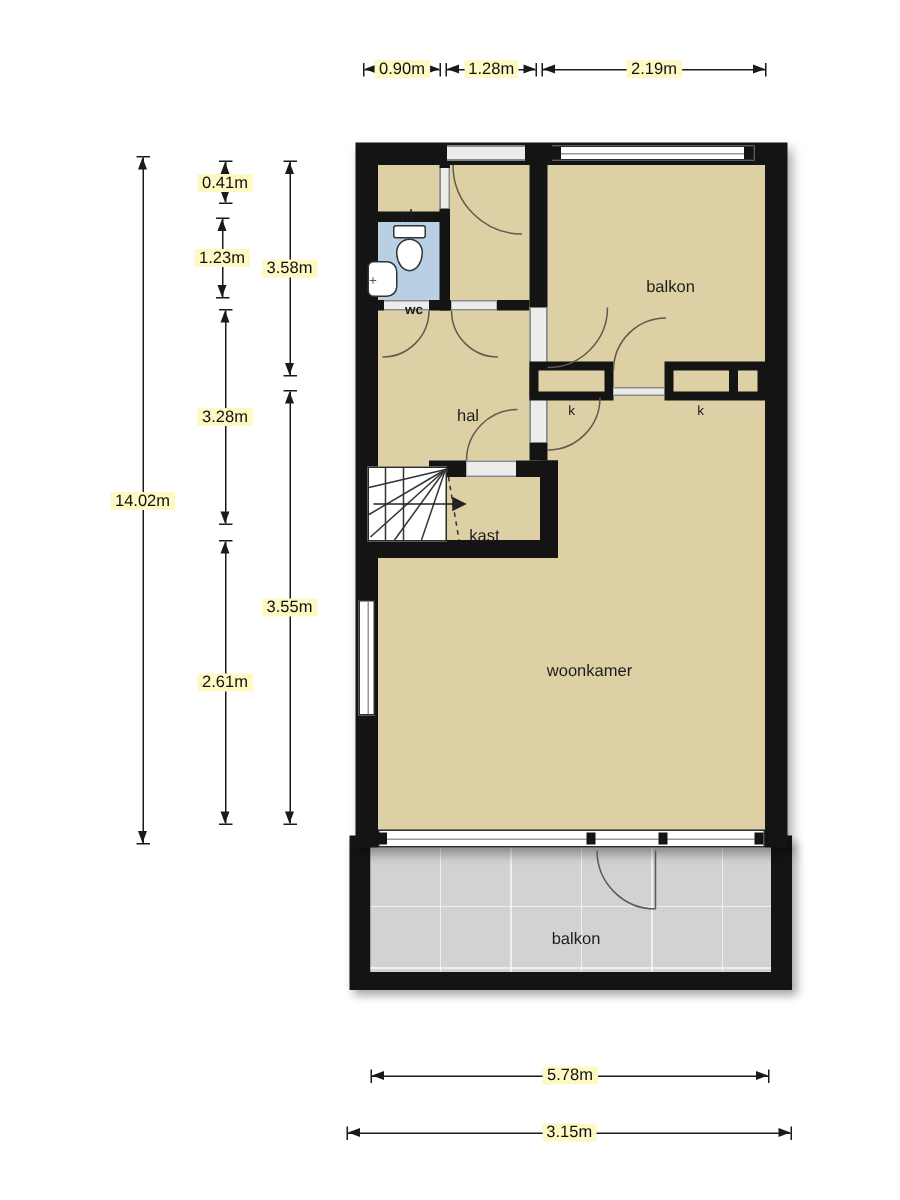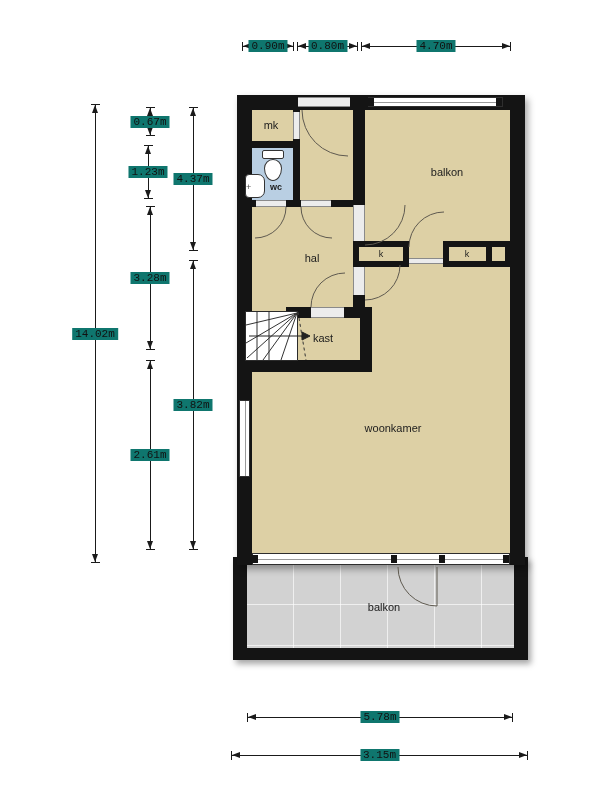--- a/index.html
+++ b/index.html
@@ -10,28 +10,28 @@
   .floor{position:absolute;background:var(--floor,#ddd0a5);}
   .wcfloor{position:absolute;background:var(--wcfloor,#b9cfe3);}
   .thresh{position:absolute;background:#ececec;}
   .thresh.h{border-top:1px solid #8a8a8a;border-bottom:1px solid #8a8a8a;}
   .thresh.v{border-left:1px solid #8a8a8a;border-right:1px solid #8a8a8a;}
   .window{position:absolute;background:#fff;border:1px solid #2e2e2e;box-sizing:border-box;}
   .winline-h{position:absolute;left:0;right:0;top:50%;height:1px;background:#9a9a9a;}
   .winline-v{position:absolute;top:0;bottom:0;left:50%;width:1px;background:#9a9a9a;}
   .post{position:absolute;background:#141414;}
   .rlabel{position:absolute;transform:translate(-50%,-50%);font-size:11px;line-height:1;
-          color:#1c1c1c;white-space:nowrap;}
+          color:#1c1c1c;white-space:nowrap;margin-top:20px;}
   .rlabel.small{font-size:9px;}
   .rlabel.bold{font-weight:bold;font-size:9px;}
   
   .dimh{position:absolute;height:0;border-top:1px solid #1a1a1a;}
   .dimv{position:absolute;width:0;border-left:1px solid #1a1a1a;}
-  .dimh .lbl,.dimv .lbl{position:absolute;background:#0f766e;padding:0 3px;font-size:11px;
-        color:#111;white-space:nowrap;font-family:Liberation Mono, monospace;}
+  .dimh .lbl,.dimv .lbl{position:absolute;background:#fef9c3;padding:0 3px;font-size:11px;
+        color:#111;white-space:nowrap;}
   .dimh .lbl{left:50%;top:-1px;transform:translate(-50%,-50%);}
   .dimv .lbl{top:50%;left:-1px;transform:translate(-50%,-50%);}
   .dimh .ah{position:absolute;top:-4px;width:0;height:0;border-top:3.5px solid transparent;border-bottom:3.5px solid transparent;}
   .dimh .a1{left:0;border-right:8px solid #1a1a1a;}
   .dimh .a2{right:0;border-left:8px solid #1a1a1a;}
   .dimh .tick{position:absolute;top:-5px;width:1px;height:9px;background:#1a1a1a;}
   .dimh .t1{left:-1px;} .dimh .t2{right:-1px;}
   .dimv .ah{position:absolute;left:-4px;width:0;height:0;border-left:3.5px solid transparent;border-right:3.5px solid transparent;}
   .dimv .a1{top:0;border-bottom:8px solid #1a1a1a;}
   .dimv .a2{bottom:0;border-top:8px solid #1a1a1a;}
@@ -54,43 +54,43 @@
       <i class="tick t2"></i>
       <i class="ah a1"></i>
       <i class="ah a2"></i>
     <span class="lbl">0.90m</span>
   </div>
   <div class="dimh" style="left:298px;top:46px;width:59px">
     <i class="tick t1"></i>
       <i class="tick t2"></i>
       <i class="ah a1"></i>
       <i class="ah a2"></i>
-    <span class="lbl">0.80m</span>
+    <span class="lbl">1.28m</span>
   </div>
   <div class="dimh" style="left:362px;top:46px;width:148px">
     <i class="tick t1"></i>
       <i class="tick t2"></i>
       <i class="ah a1"></i>
       <i class="ah a2"></i>
-    <span class="lbl">4.70m</span>
+    <span class="lbl">2.19m</span>
   </div>
 
   <div class="dimv" style="left:95px;top:105px;height:457px">
     <i class="tick t1"></i>
       <i class="tick t2"></i>
       <i class="ah a1"></i>
       <i class="ah a2"></i>
     <span class="lbl">14.02m</span>
   </div>
   <div class="dimv" style="left:150px;top:108px;height:27px">
     <i class="tick t1"></i>
       <i class="tick t2"></i>
       <i class="ah a1"></i>
       <i class="ah a2"></i>
-    <span class="lbl">0.67m</span>
+    <span class="lbl">0.41m</span>
   </div>
   <div class="dimv" style="left:148px;top:146px;height:52px">
     <i class="tick t1"></i>
       <i class="tick t2"></i>
       <i class="ah a1"></i>
       <i class="ah a2"></i>
     <span class="lbl">1.23m</span>
   </div>
   <div class="dimv" style="left:150px;top:207px;height:142px">
     <i class="tick t1"></i>
@@ -104,28 +104,28 @@
       <i class="tick t2"></i>
       <i class="ah a1"></i>
       <i class="ah a2"></i>
     <span class="lbl">2.61m</span>
   </div>
   <div class="dimv" style="left:193px;top:108px;height:142px">
     <i class="tick t1"></i>
       <i class="tick t2"></i>
       <i class="ah a1"></i>
       <i class="ah a2"></i>
-    <span class="lbl">4.37m</span>
+    <span class="lbl">3.58m</span>
   </div>
   <div class="dimv" style="left:193px;top:261px;height:288px">
     <i class="tick t1"></i>
       <i class="tick t2"></i>
       <i class="ah a1"></i>
       <i class="ah a2"></i>
-    <span class="lbl">3.82m</span>
+    <span class="lbl">3.55m</span>
   </div>
 
   <div class="dimh" style="left:248px;top:717px;width:264px">
     <i class="tick t1"></i>
       <i class="tick t2"></i>
       <i class="ah a1"></i>
       <i class="ah a2"></i>
     <span class="lbl">5.78m</span>
   </div>
   <div class="dimh" style="left:232px;top:755px;width:295px">

